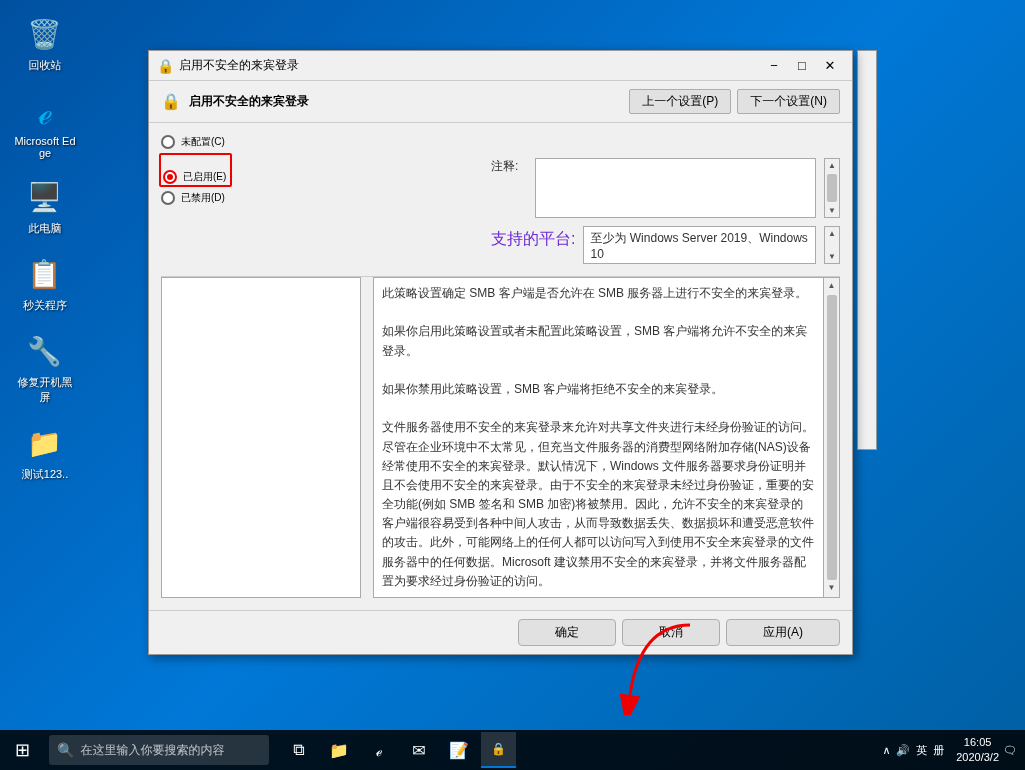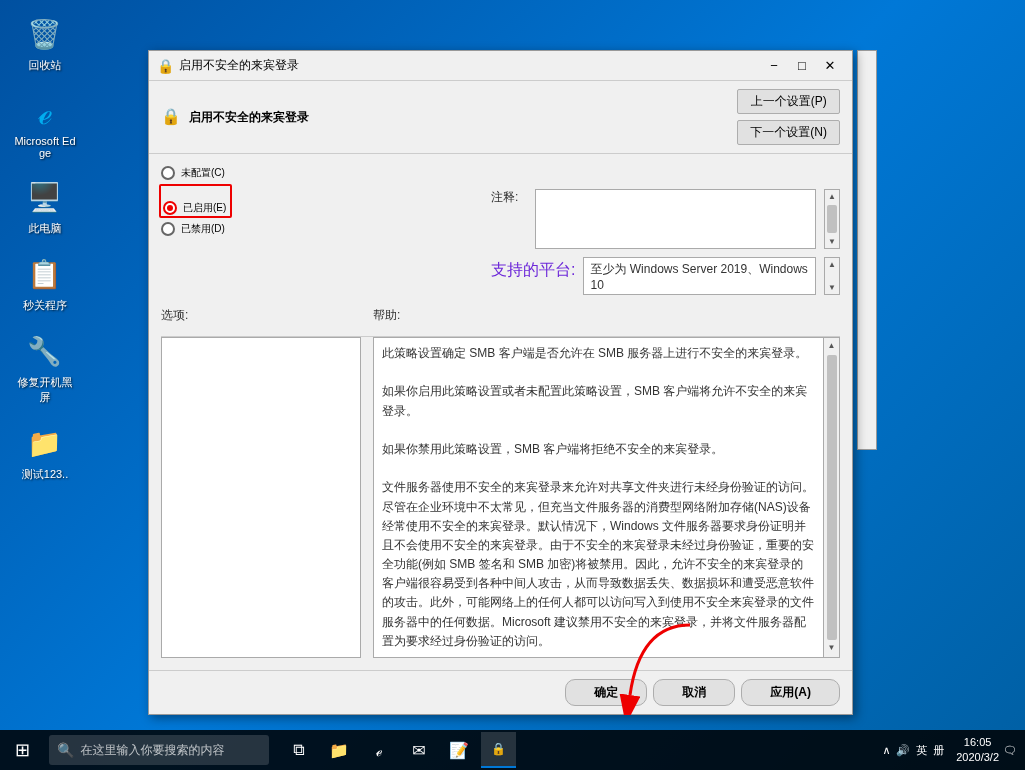--- a/index.html
+++ b/index.html
@@ -220,21 +220,20 @@
       font-size: 16px;
     }
     .policy-header-title {
       flex: 1;
       font-size: 12px;
       font-weight: bold;
     }
     .policy-nav-btns {
       display: flex;
       gap: 6px;
-      flex-direction: column;
     }
     .nav-btn {
       padding: 3px 12px;
       background: #e1e1e1;
       border: 1px solid #adadad;
       border-radius: 2px;
       font-size: 12px;
       cursor: pointer;
     }
 
@@ -417,28 +416,27 @@
     
     .dialog-footer {
       border-top: 1px solid #ccc;
       padding: 8px 12px;
       display: flex;
       justify-content: flex-end;
       gap: 6px;
       background: #f0f0f0;
     }
     .footer-btn {
-      padding: 4px 28px;
+      padding: 4px 36px;
       background: #e1e1e1;
       border: 1px solid #adadad;
-      border-radius: 10px;
+      border-radius: 4px;
       font-size: 12px;
       cursor: pointer;
       min-width: 60px;
-      font-weight: bold;
     }
     .footer-btn.primary {
       background: #e1e1e1;
     }
 
     
     .enabled-radio-wrapper {
       border: 2px solid #e00;
       border-radius: 2px;
       padding: 15px 4px 1px 2px;
@@ -556,24 +554,20 @@
               <div class="platform-label">支持的平台:</div>
               <div class="platform-box">至少为 Windows Server 2019、Windows 10</div>
               <div class="platform-scroll">
                 <div class="scroll-arrow">▲</div>
                 <div class="scroll-arrow" style="margin-top:auto;">▼</div>
               </div>
             </div>
           </div>
         </div>
 
-        <div class="section-labels">
-          <div class="options-label">选项:</div>
-          <div class="help-label">帮助:</div>
-        </div>
 
         <div class="options-help-row">
           <div style="width:200px; min-height:280px; border:1px solid #aaa; background:white; margin-right:12px;"></div>
 
           <div class="help-col">
             <div style="font-size:12px; line-height:1.6; color:#333; padding-right:16px;">
               此策略设置确定 SMB 客户端是否允许在 SMB 服务器上进行不安全的来宾登录。<br><br>
               如果你启用此策略设置或者未配置此策略设置，SMB 客户端将允许不安全的来宾登录。<br><br>
               如果你禁用此策略设置，SMB 客户端将拒绝不安全的来宾登录。<br><br>
               文件服务器使用不安全的来宾登录来允许对共享文件夹进行未经身份验证的访问。尽管在企业环境中不太常见，但充当文件服务器的消费型网络附加存储(NAS)设备经常使用不安全的来宾登录。默认情况下，Windows 文件服务器要求身份证明并且不会使用不安全的来宾登录。由于不安全的来宾登录未经过身份验证，重要的安全功能(例如 SMB 签名和 SMB 加密)将被禁用。因此，允许不安全的来宾登录的客户端很容易受到各种中间人攻击，从而导致数据丢失、数据损坏和遭受恶意软件的攻击。此外，可能网络上的任何人都可以访问写入到使用不安全来宾登录的文件服务器中的任何数据。Microsoft 建议禁用不安全的来宾登录，并将文件服务器配置为要求经过身份验证的访问。

